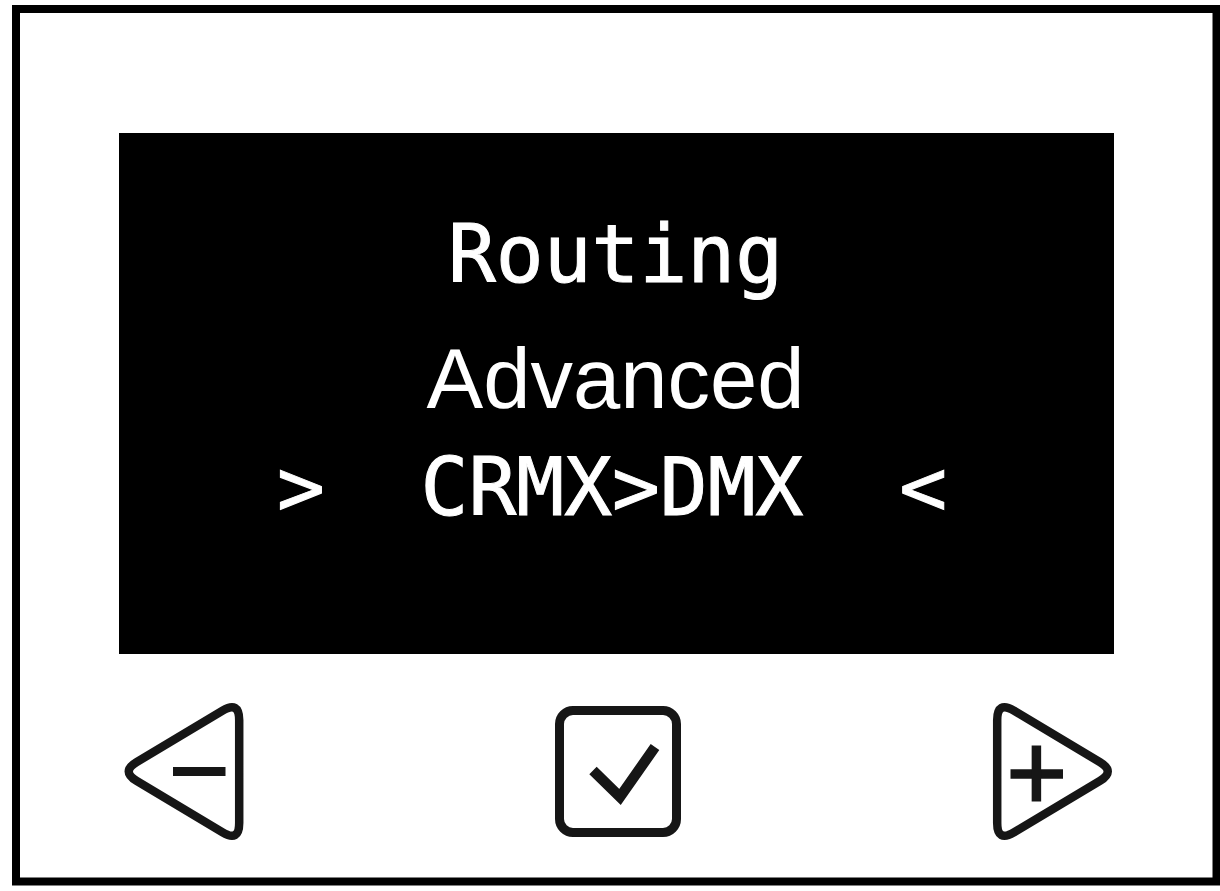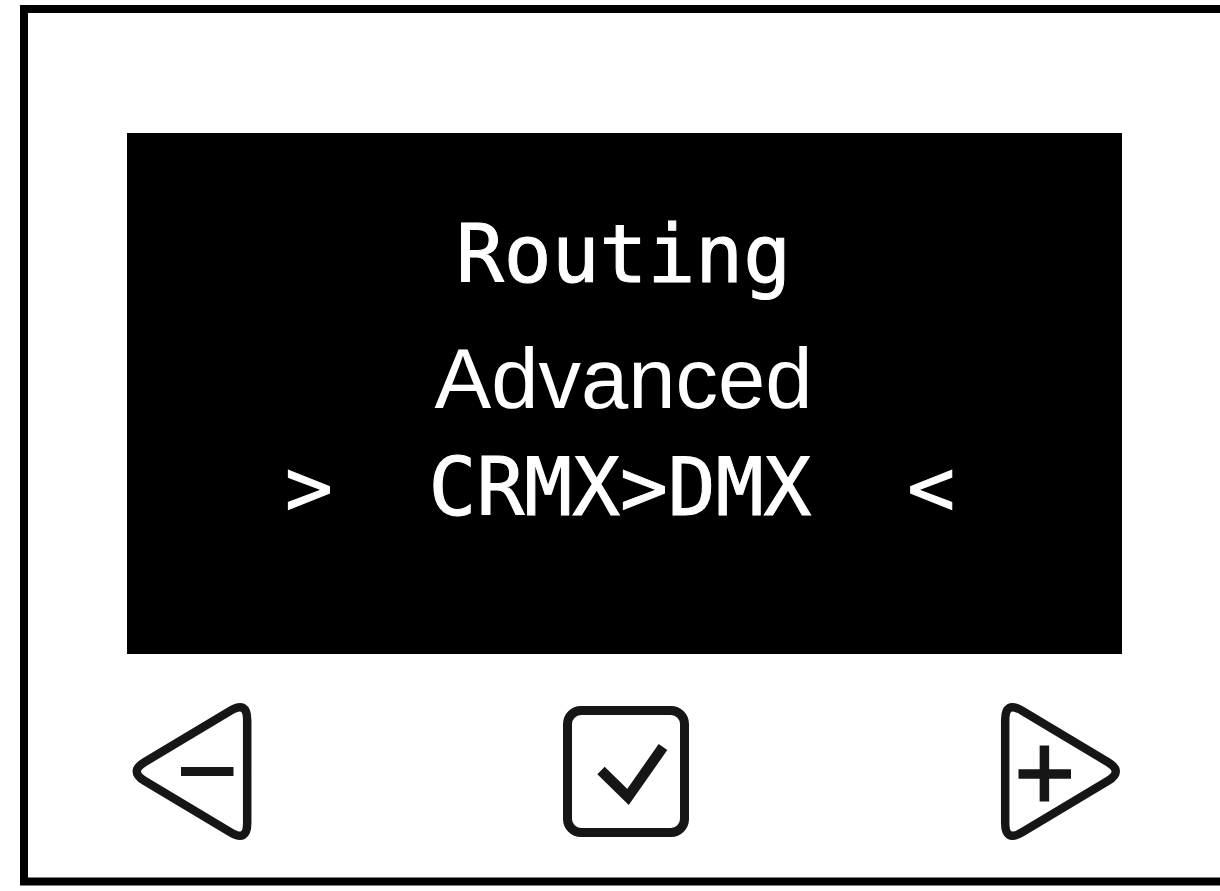--- a/index.html
+++ b/index.html
@@ -1,16 +1,16 @@
 <!DOCTYPE html>
 <html><head>
 <meta charset="utf-8">
 <style>
 html,body{margin:0;padding:0;width:1220px;height:891px;background:#fff;overflow:hidden}
-.stage{position:absolute;left:16px;top:0;width:1036px;height:891px}
+.stage{position:absolute;left:8px;top:0;width:1036px;height:891px}
 svg{position:absolute;left:0;top:0}
 .mono{font-family:"DejaVu Sans Mono","Liberation Mono",monospace}
 .sans{font-family:"Liberation Sans",sans-serif}
 </style>
 </head>
 <body>
 <div class="stage">
 <svg width="1220" height="891" viewBox="0 0 1220 891">
 
   <rect x="8" y="9" width="1200.5" height="872.5" fill="none" stroke="#000" stroke-width="8"></rect>

